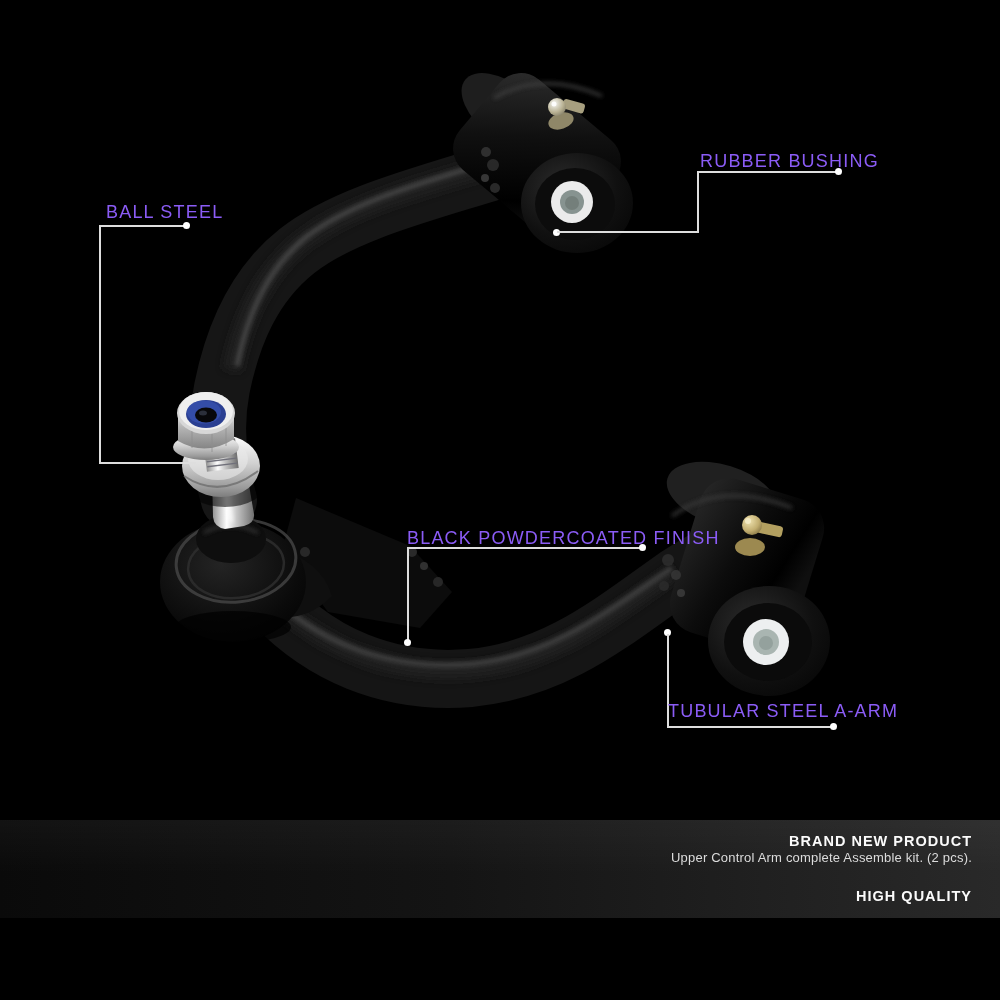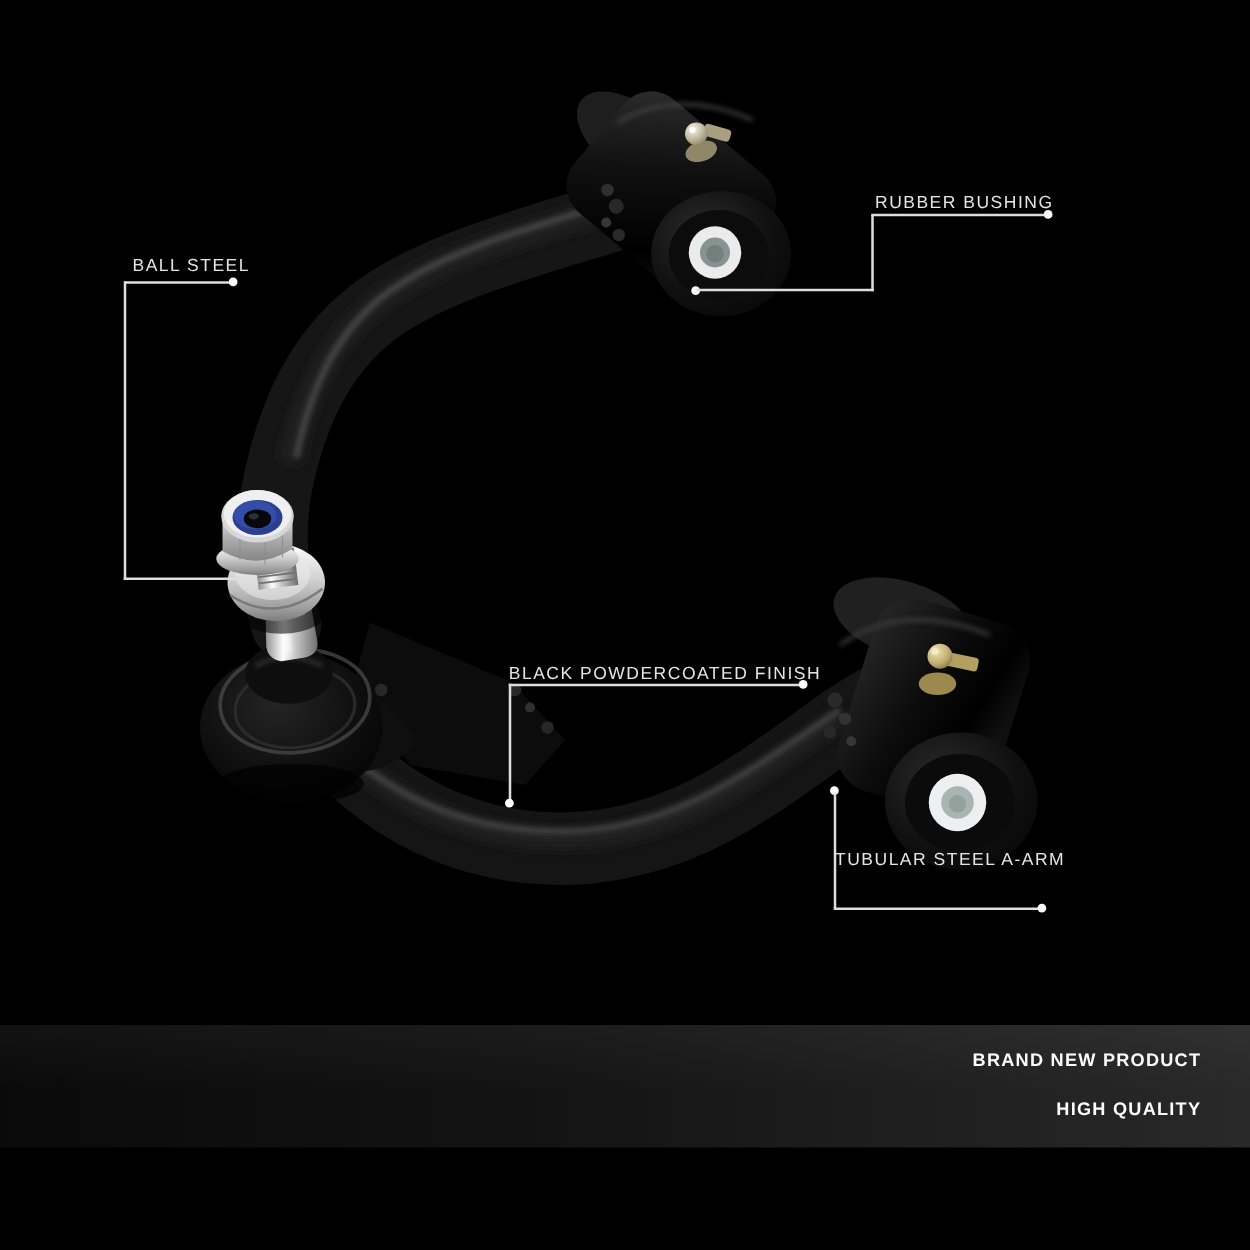--- a/index.html
+++ b/index.html
@@ -5,35 +5,35 @@
   html,body{margin:0;padding:0;background:#000;}
   .stage{position:relative;width:1000px;height:1000px;background:#000;overflow:hidden;
          font-family:"Liberation Sans",sans-serif;}
   svg{position:absolute;left:0;top:0;}
 
   
   .leader-h,.leader-v{position:absolute;background:#dedede;}
   .leader-h{height:2px;}
   .leader-v{width:2px;}
   .leader-dot{position:absolute;width:7px;height:7px;border-radius:50%;background:#ffffff;}
-  .callout-label{position:absolute;color:#e5e5e5;font-size:14px;letter-spacing:1.2px;
+  .callout-label{position:absolute;color:#8b5cf6;font-size:18px;letter-spacing:1.2px;
                  white-space:nowrap;line-height:14px;}
 
   
   .lbl-rubber{left:700px;top:154px;width:133px;text-align:right;}
   .lbl-ball{left:106px;top:205px;}
   .lbl-powder{left:407px;top:531px;width:233px;text-align:left;}
-  .lbl-tubular{left:668px;top:680px;width:165px;text-align:center;}
+  .lbl-tubular{left:668px;top:704px;width:165px;text-align:center;}
 
   
   .info-strip{position:absolute;left:0;top:820px;width:1000px;height:98px;box-sizing:border-box;
     background-image:linear-gradient(180deg,rgba(255,255,255,0.035),rgba(0,0,0,0) 55%),
                      linear-gradient(90deg,#0a0a0a 0%,#141414 45%,#292929 100%);
     display:flex;flex-direction:column;justify-content:center;align-items:flex-end;
-    padding-right:39px;}
+    padding-right:28px;}
   .info-section{text-align:right;}
   .info-section + .info-section{margin-top:24px;}
   .info-heading{font-size:14.5px;font-weight:bold;color:#fbfbfb;letter-spacing:1px;line-height:15px;}
   .info-desc{font-size:13px;color:#dcdcdc;letter-spacing:0.2px;line-height:14px;margin-top:2px;}
 </style>
 </head>
 <body>
 
 <div class="stage">
 
@@ -225,19 +225,20 @@
     <div class="leader-dot" style="left:664px;top:629px;"></div>
     <div class="leader-v" style="left:667px;top:634px;height:93px;"></div>
     <div class="leader-h" style="left:667px;top:726px;width:166px;"></div>
     <div class="leader-dot" style="left:830px;top:723px;"></div>
     <div class="callout-label lbl-tubular">TUBULAR STEEL A-ARM</div>
   </div>
 
   <div class="info-strip">
     <div class="info-section">
       <div class="info-heading">BRAND NEW PRODUCT</div>
+      <div class="info-desc">Upper Control Arm complete Assemble kit. (2 pcs).</div>
     </div>
     <div class="info-section">
       <div class="info-heading">HIGH QUALITY</div>
     </div>
   </div>
 
 </div>
 
 </body></html>

